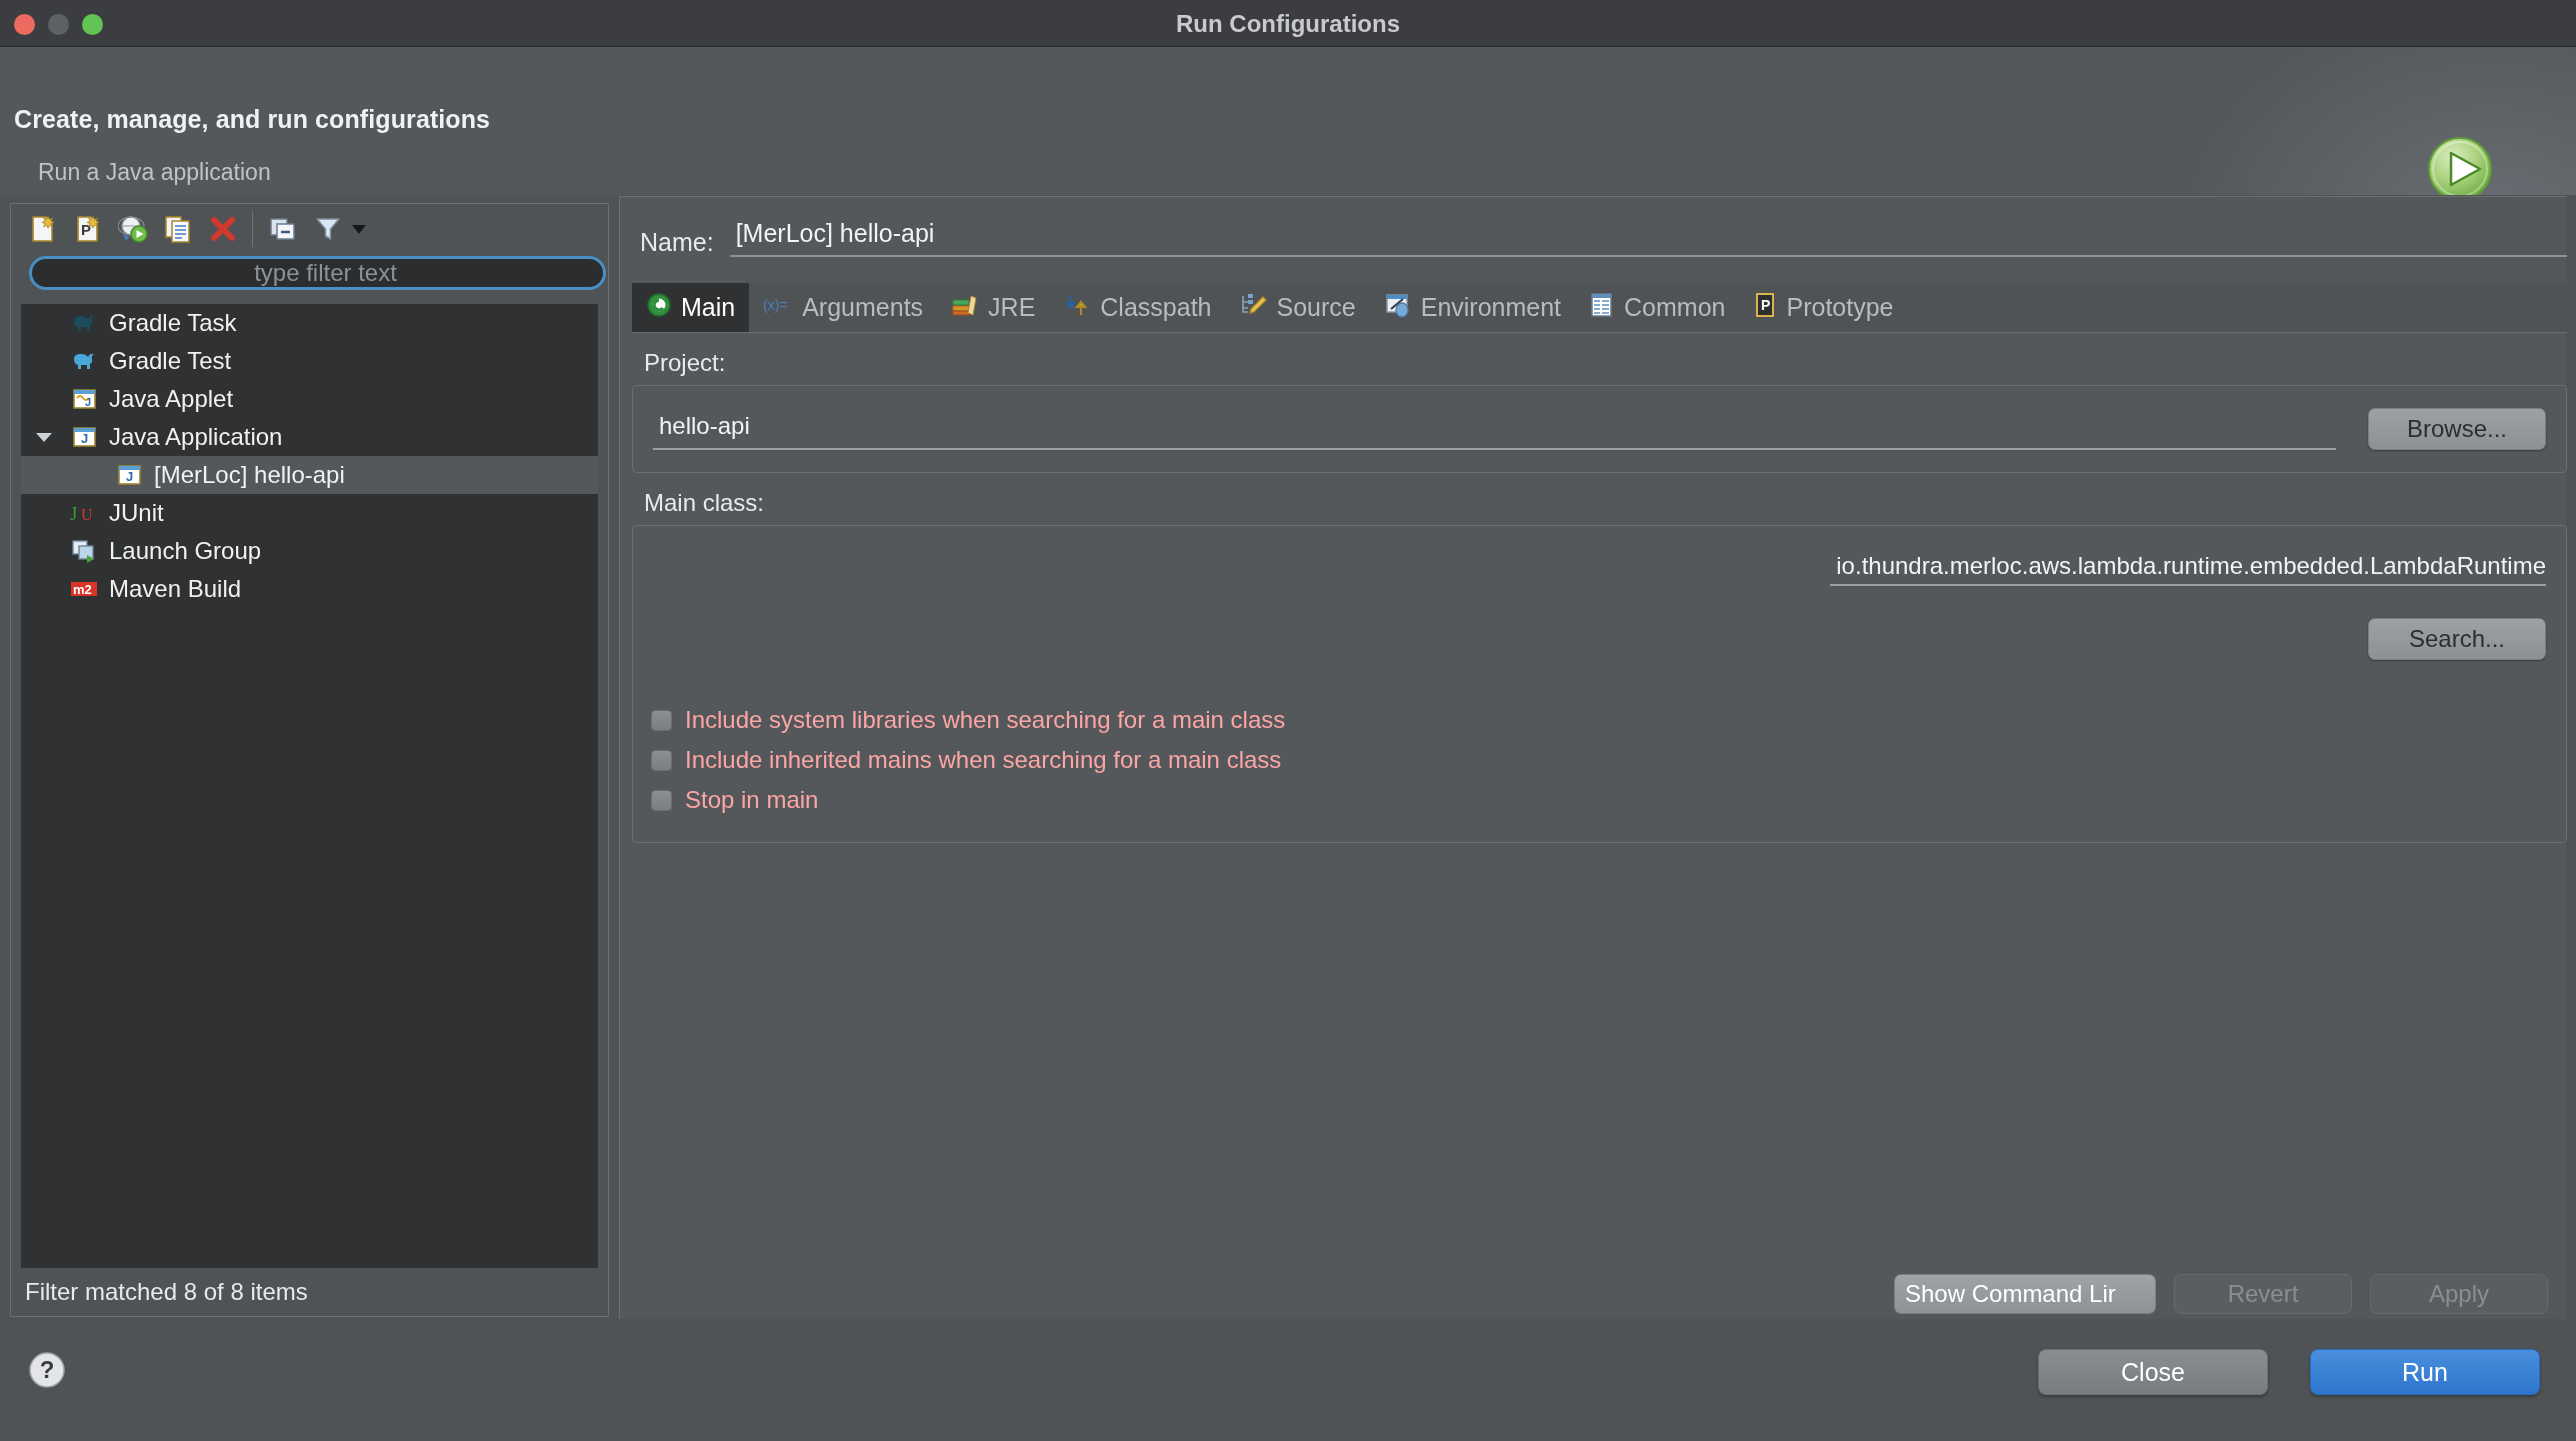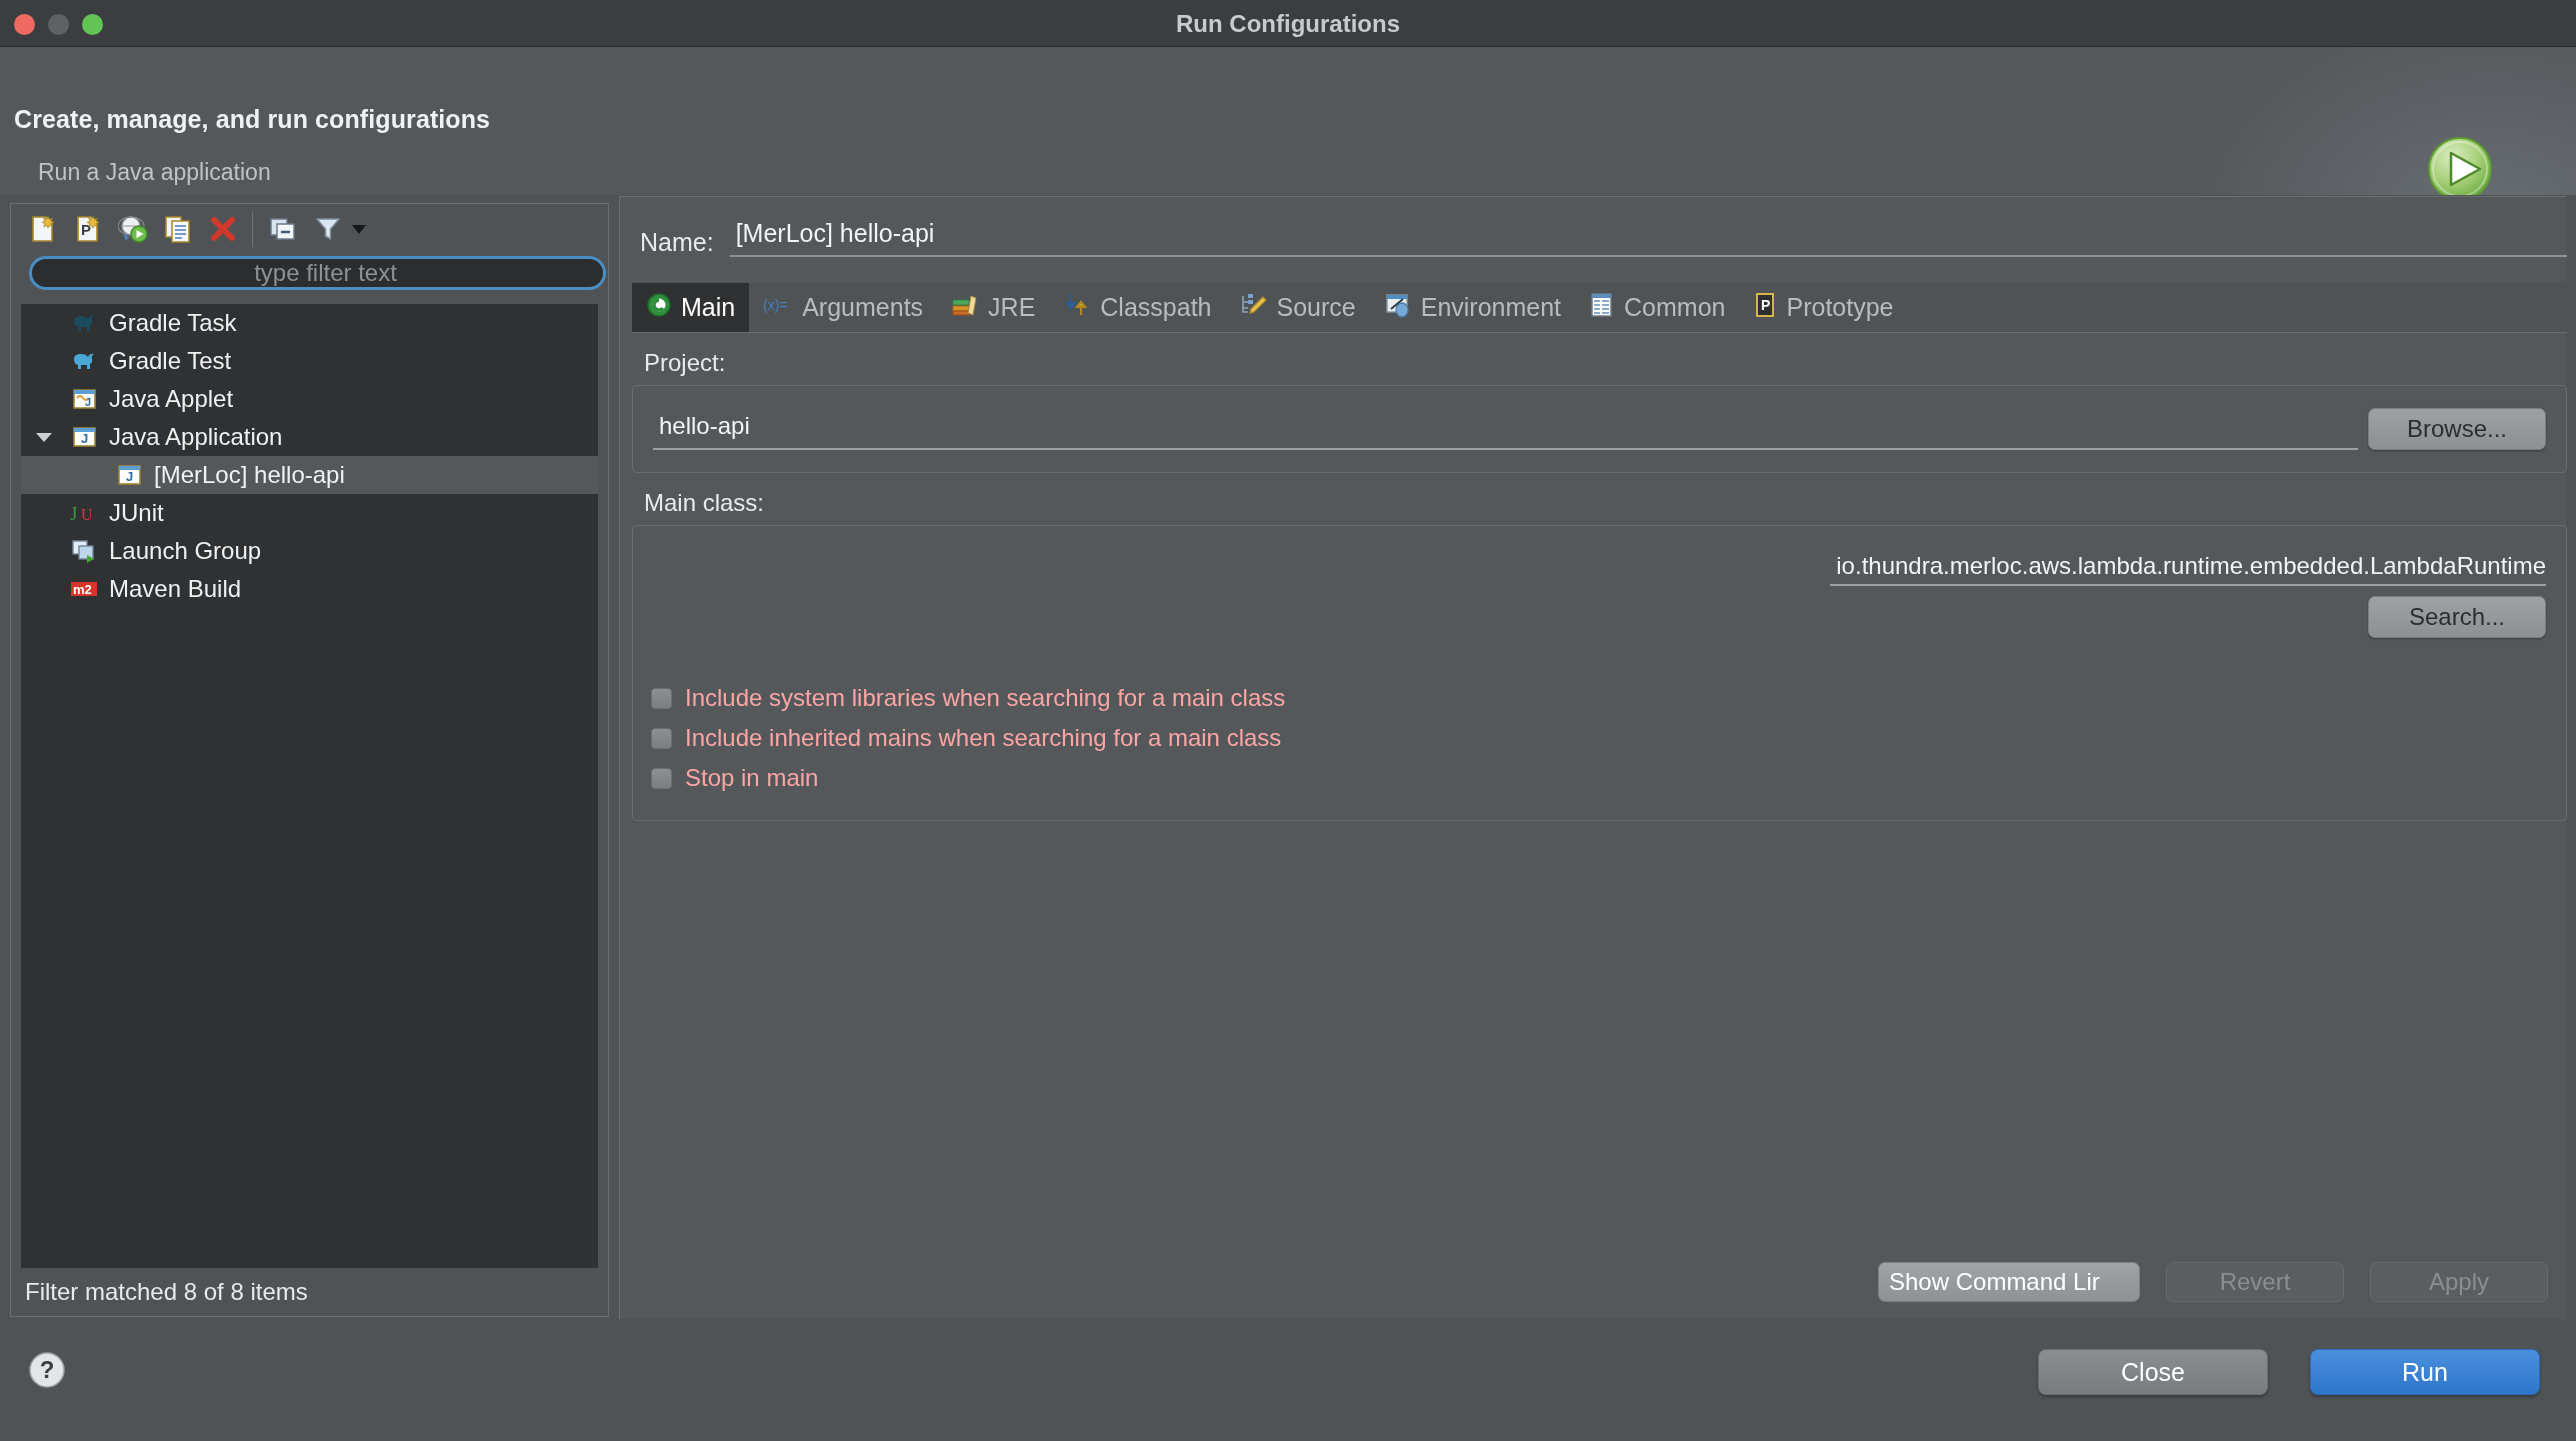--- a/index.html
+++ b/index.html
@@ -140,21 +140,21 @@
     padding: 0 14px; font-size: 25px; color: #b9bcbe;
   }
   .tab.active { background: #2f3133; color: #ffffff; }
 
   .content {
     position: absolute; left: 12px; top: 136px; width: 1935px; height: 919px;
   }
   .group-label { font-size: 24px; color: #e9eaeb; margin: 16px 0 8px 12px; }
   .group-box {
     border: 1px solid #6b6f72; border-radius: 5px;
-    padding: 22px 20px; display: flex; align-items: flex-end; gap: 10px;
+    padding: 22px 20px; display: flex; align-items: flex-end; gap: 32px;
   }
   .field {
     flex: 1; height: 42px; border-bottom: 2px solid #9ba0a4;
     font-size: 24px; color: #f2f3f4; padding-left: 6px; line-height: 36px;
   }
   .btn {
     width: 178px; height: 42px; border-radius: 7px;
     background: linear-gradient(#9da1a4, #8d9194);
     border: 1px solid #7b7f82;
     color: #2b2d2f; font-size: 24px;
@@ -168,22 +168,22 @@
   }
   .cbrow { display: flex; align-items: center; height: 40px; padding-left: 18px; }
   .cbox {
     width: 21px; height: 21px; border-radius: 4px; margin-right: 13px;
     background: linear-gradient(#8c9093, #7a7e81);
     border: 1px solid #6a6e71;
   }
   .cblabel { font-size: 24px; color: #fca5a5; }
 
   .action-row {
-    position: absolute; right: 18px; bottom: 18px;
-    display: flex; align-items: center; gap: 26px;
+    position: absolute; right: 18px; bottom: 6px;
+    display: flex; align-items: center; gap: 18px;
   }
   .abtn {
     height: 40px; border-radius: 7px; padding: 0 16px;
     display: flex; align-items: center; justify-content: center;
     font-size: 24px; white-space: nowrap; overflow: hidden;
   }
   .abtn-enabled {
     background: linear-gradient(#a0a4a7, #8e9295);
     border: 1px solid #7b7f82; color: #ffffff;
     width: 262px; justify-content: flex-start; padding-left: 10px;

